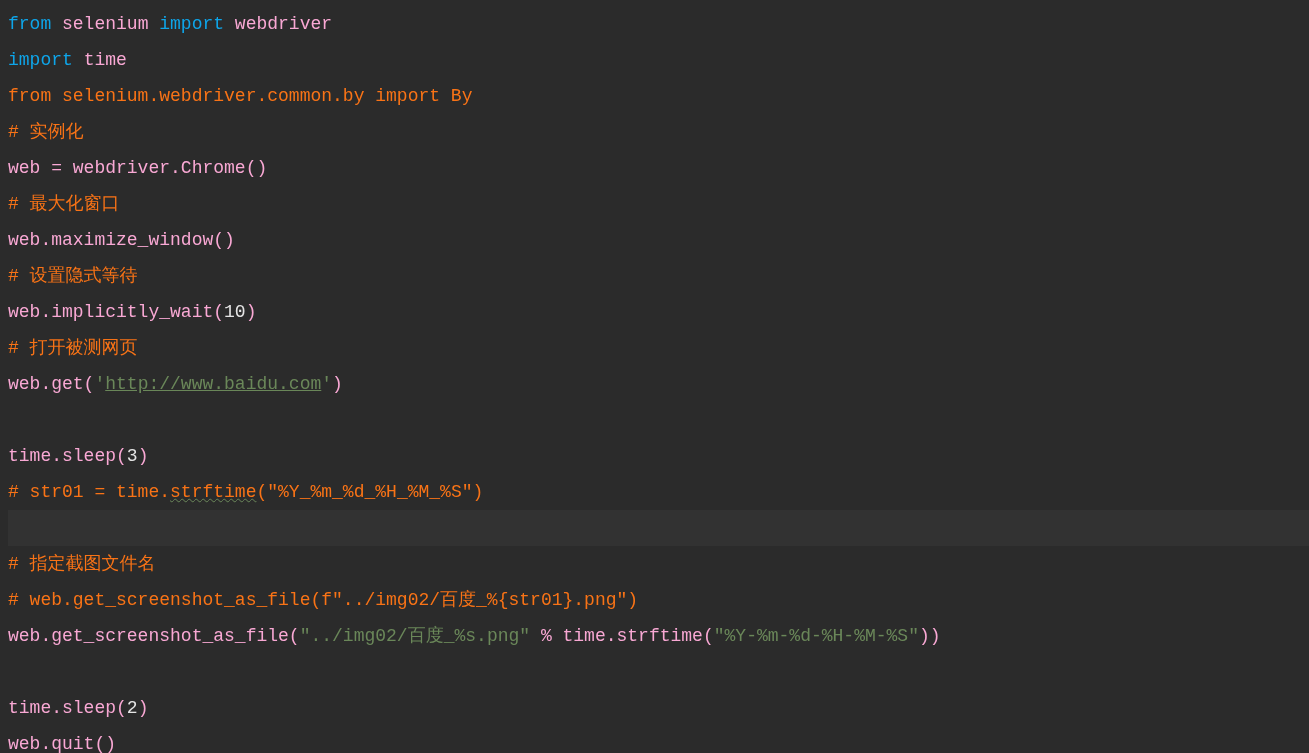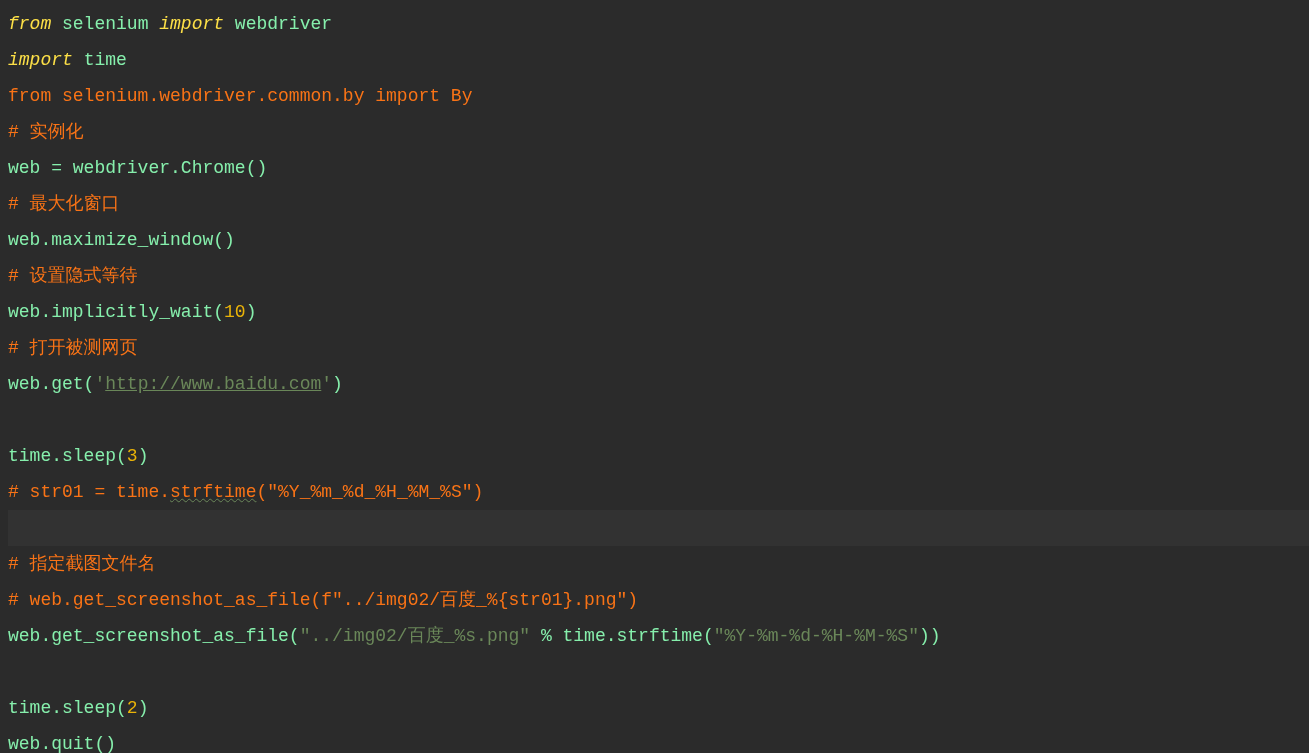--- a/index.html
+++ b/index.html
@@ -13,25 +13,25 @@
     width: 1309px;
     height: 753px;
     overflow: hidden;
   }
   .code-area {
     padding: 6px 0 0 8px;
     white-space: pre;
   }
   .line { min-height: 36px; }
   .line.hl { background: #323232; }
-  .kw { color: #fde047; font-style: italic; }       
-  .ident { color: #86efac; }     
+  .kw { color: #0ea5e9; }       
+  .ident { color: #f9a8d4; }     
   .comment { color: #f97316; }   
   .str { color: #6a8759; }       
-  .num { color: #eab308; }       
+  .num { color: #e5e5e5; }       
   .url {
     color: #6a8759;
     text-decoration: underline;
     text-decoration-color: #6a8759;
     text-align: right;
   }
   .wavy {
     text-decoration: underline wavy #6a8759;
     text-decoration-thickness: 1px;
     font-family: Liberation Mono, monospace;

